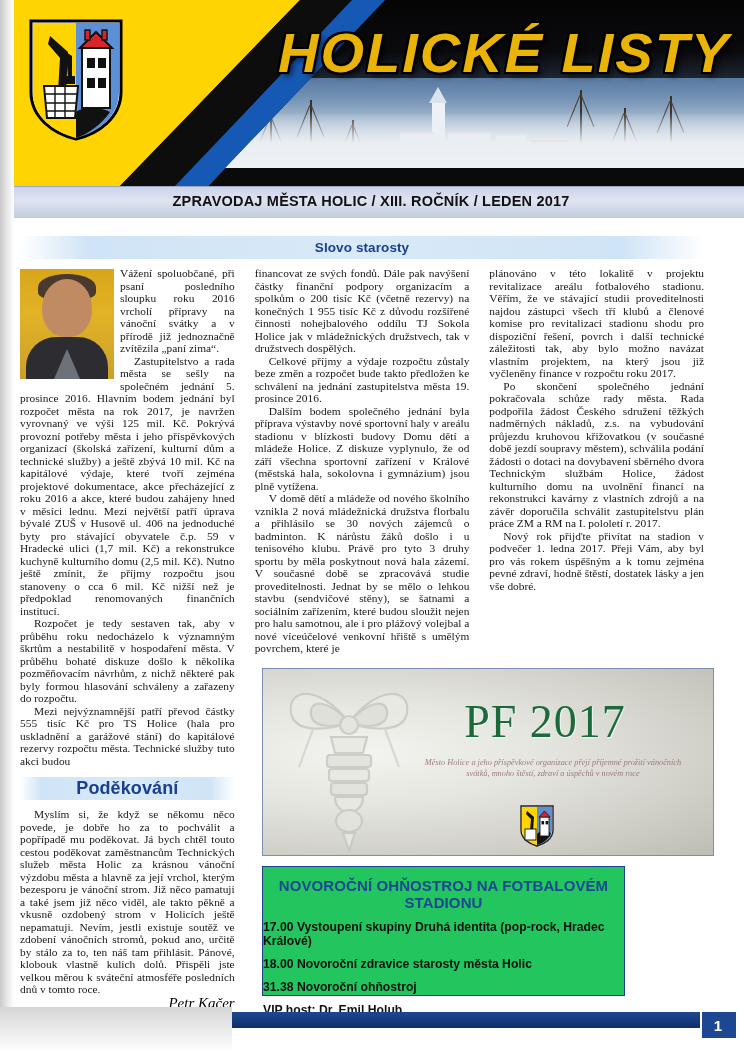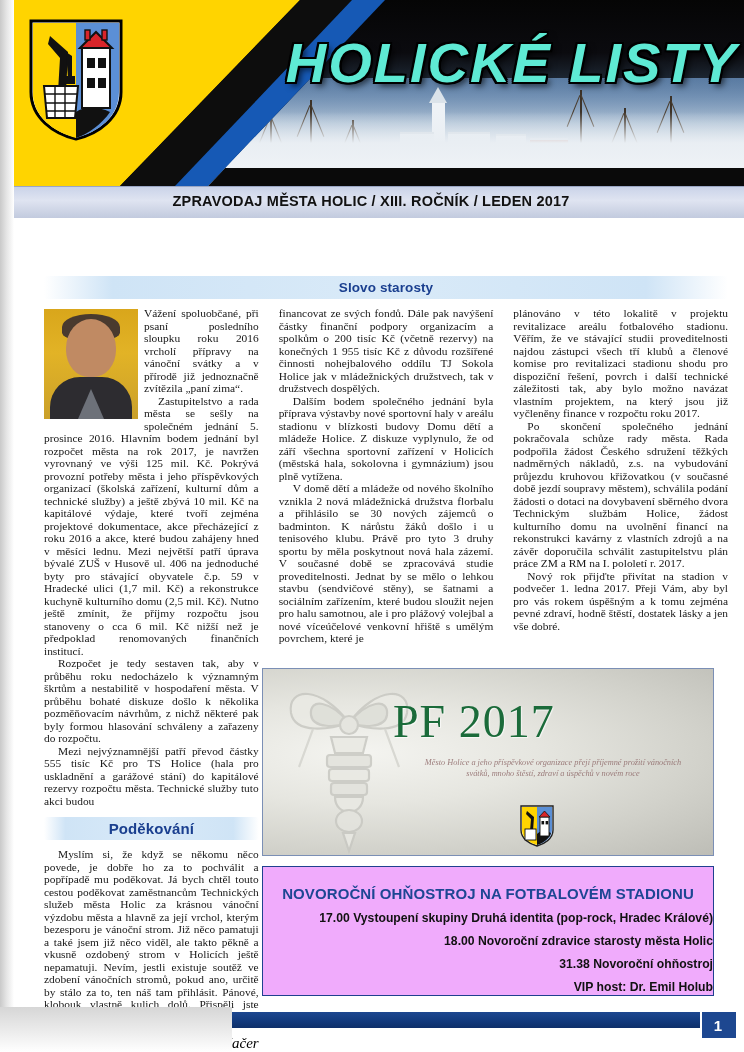--- a/index.html
+++ b/index.html
@@ -129,29 +129,29 @@
   
   .photo-bottom-black {
     position: absolute;
     left: 0; right: 0; bottom: 0; height: 18px;
     background: #0a0a0a;
   }
 
   
   #masthead-title {
     position: absolute;
-    left: 278px; top: 30px;
+    left: 278px; top: 20px;
     width: 460px;
-    text-align: right;
+    text-align: left;
     font-family: "Liberation Sans", sans-serif;
     font-weight: bold;
     font-style: italic;
     font-size: 56px;
     letter-spacing: 2px;
-    color: #5eead4;
+    color: #eab308;
     z-index: 5;
     text-shadow:
       2px 0 0 #000, -2px 0 0 #000, 0 2px 0 #000, 0 -2px 0 #000,
       2px 2px 0 #000, -2px 2px 0 #000, 2px -2px 0 #000, -2px -2px 0 #000,
       4px 4px 6px rgba(0,0,0,.65);
     white-space: nowrap;
   }
 
   
   #coat-of-arms {
@@ -181,23 +181,22 @@
     font-family: "Liberation Sans", sans-serif;
     font-weight: bold;
     font-size: 14.5px;
     letter-spacing: .2px;
     color: #111;
   }
 
   
   #content {
     position: absolute;
-    left: 44px; top: 236px;
+    left: 20px; top: 236px;
     width: 684px;
-    margin-top: 40px;
   }
   .cols {
     display: flex;
     gap: 20px;
   }
   .col { width: 218px; }
 
   
   .section-ribbon {
     position: relative;
@@ -211,21 +210,21 @@
     inset: 0;
     display: flex;
     align-items: center;
     justify-content: center;
     font-family: "Liberation Sans", sans-serif;
     font-weight: bold;
     font-size: 13.5px;
     color: #1a3f8f;
     letter-spacing: .1px;
   }
-  .section-ribbon.narrow .ribbon-label { font-size: 15px; }
+  .section-ribbon.narrow .ribbon-label { font-size: 18px; }
 
   
   p.body {
     margin: 0;
     font-size: 11.4px;
     line-height: 12.5px;
     text-align: justify;
     text-indent: 14px;
     color: #161616;
     hyphens: auto;
@@ -293,21 +292,21 @@
   }
   .pf-ribbon-art {
     position: absolute;
     left: 6px; top: 2px;
     width: 160px; height: 184px;
     opacity: .85;
   }
   #pf-title {
     position: absolute;
     left: 130px; right: 16px; top: 26px;
-    text-align: left;
+    text-align: center;
     font-family: "Liberation Serif", serif;
     font-size: 46px;
     font-weight: normal;
     color: #1b6b3a;
     letter-spacing: 1px;
     text-shadow: 1px 1px 1px rgba(255,255,255,.7);
   }
   #pf-greeting {
     position: absolute;
     left: 150px; right: 20px; top: 88px;
@@ -322,36 +321,36 @@
   #pf-crest {
     position: absolute;
     left: 50%; margin-left: 32px; bottom: 8px;
     width: 34px; height: 42px;
   }
 
   
   #event-box {
     position: absolute;
     left: 262px; top: 866px;
-    width: 452px; height: 130px;
+    width: 363px; height: 130px;
     border: 1.5px solid #20408f;
     box-sizing: border-box;
-    background: #f0abfc;
-    padding-top: 18px;
+    background: #22c55e;
+    padding-top: 10px;
   }
   #event-title {
     text-align: center;
     font-family: "Liberation Sans", sans-serif;
     font-weight: bold;
     font-size: 15px;
     color: #1d4693;
     letter-spacing: .1px;
   }
   .event-line {
-    text-align: right;
+    text-align: left;
     font-family: "Liberation Sans", sans-serif;
     font-weight: bold;
     font-size: 12.2px;
     color: #111;
     margin-top: 9px;
   }
   .event-line:first-of-type { margin-top: 12px; }
 
   
   #footer-bar {
@@ -467,21 +466,22 @@
         <div class="section-ribbon narrow" style="margin-top:10px;">
           <div class="ribbon-label">Poděkování</div>
         </div>
 
         <p class="body">Myslím si, že když se někomu něco povede, je dobře ho za to pochválit a popřípadě mu poděkovat. Já bych chtěl touto cestou poděkovat zaměstnancům Technických služeb města Holic za krásnou vánoční výzdobu města a hlavně za její vrchol, kterým bezesporu je vánoční strom. Již něco pamatuji a také jsem již něco viděl, ale takto pěkně a vkusně ozdobený strom v Holicích ještě nepamatuji. Nevím, jestli existuje soutěž ve zdobení vánočních stromů, pokud ano, určitě by stálo za to, ten náš tam přihlásit. Pánové, klobouk vlastně kulich dolů. Přispěli jste velkou měrou k sváteční atmosféře posledních dnů v tomto roce.</p>
         <span class="sign">Petr Kačer</span>
       </div>
 
       <div class="col">
         <p class="body noindent">financovat ze svých fondů. Dále pak navýšení částky finanční podpory organizacím a spolkům o 200 tisíc Kč (včetně rezervy) na konečných 1 955 tisíc Kč z důvodu rozšířené činnosti nohejbalového oddílu TJ Sokola Holice jak v mládežnických družstvech, tak v družstvech dospělých.</p>
-        <p class="body">Dalším bodem společného jednání byla příprava výstavby nové sportovní haly v areálu stadionu v blízkosti budovy Domu dětí a mládeže Holice. Z diskuze vyplynulo, že od září všechna sportovní zařízení v Holicích (městská hala, sokolovna i gymnázium) jsou plně vytížena.</p>
+        <p class="body">Celkové příjmy a výdaje rozpočtu zůstaly beze změn a rozpočet bude takto předložen ke schválení na jednání zastupitelstva města 19. prosince 2016.</p>
+        <p class="body">Dalším bodem společného jednání byla příprava výstavby nové sportovní haly v areálu stadionu v blízkosti budovy Domu dětí a mládeže Holice. Z diskuze vyplynulo, že od září všechna sportovní zařízení v Králové (městská hala, sokolovna i gymnázium) jsou plně vytížena.</p>
         <p class="body">V domě dětí a mládeže od nového školního vznikla 2 nová mládežnická družstva florbalu a přihlásilo se 30 nových zájemců o badminton. K nárůstu žáků došlo i u tenisového klubu. Právě pro tyto 3 druhy sportu by měla poskytnout nová hala zázemí. V současné době se zpracovává studie proveditelnosti. Jednat by se mělo o lehkou stavbu (sendvičové stěny), se šatnami a sociálním zařízením, které budou sloužit nejen pro halu samotnou, ale i pro plážový volejbal a nové víceúčelové venkovní hřiště s umělým povrchem, které je</p>
       </div>
 
       <div class="col">
         <p class="body noindent">plánováno v této lokalitě v projektu revitalizace areálu fotbalového stadionu. Věřím, že ve stávající studii proveditelnosti najdou zástupci všech tří klubů a členové komise pro revitalizaci stadionu shodu pro dispoziční řešení, povrch i další technické záležitosti tak, aby bylo možno navázat vlastním projektem, na který jsou již vyčleněny finance v rozpočtu roku 2017.</p>
         <p class="body">Po skončení společného jednání pokračovala schůze rady města. Rada podpořila žádost Českého sdružení těžkých nadměrných nákladů, z.s. na vybudování průjezdu kruhovou křižovatkou (v současné době jezdí soupravy městem), schválila podání žádosti o dotaci na dovybavení sběrného dvora Technickým službám Holice, žádost kulturního domu na uvolnění financí na rekonstrukci kavárny z vlastních zdrojů a na závěr doporučila schválit zastupitelstvu plán práce ZM a RM na I. pololetí r. 2017.</p>
         <p class="body">Nový rok přijďte přivítat na stadion v podvečer 1. ledna 2017. Přeji Vám, aby byl pro vás rokem úspěšným a k tomu zejména pevné zdraví, hodně štěstí, dostatek lásky a jen vše dobré.</p>
       </div>
 
     </div>

